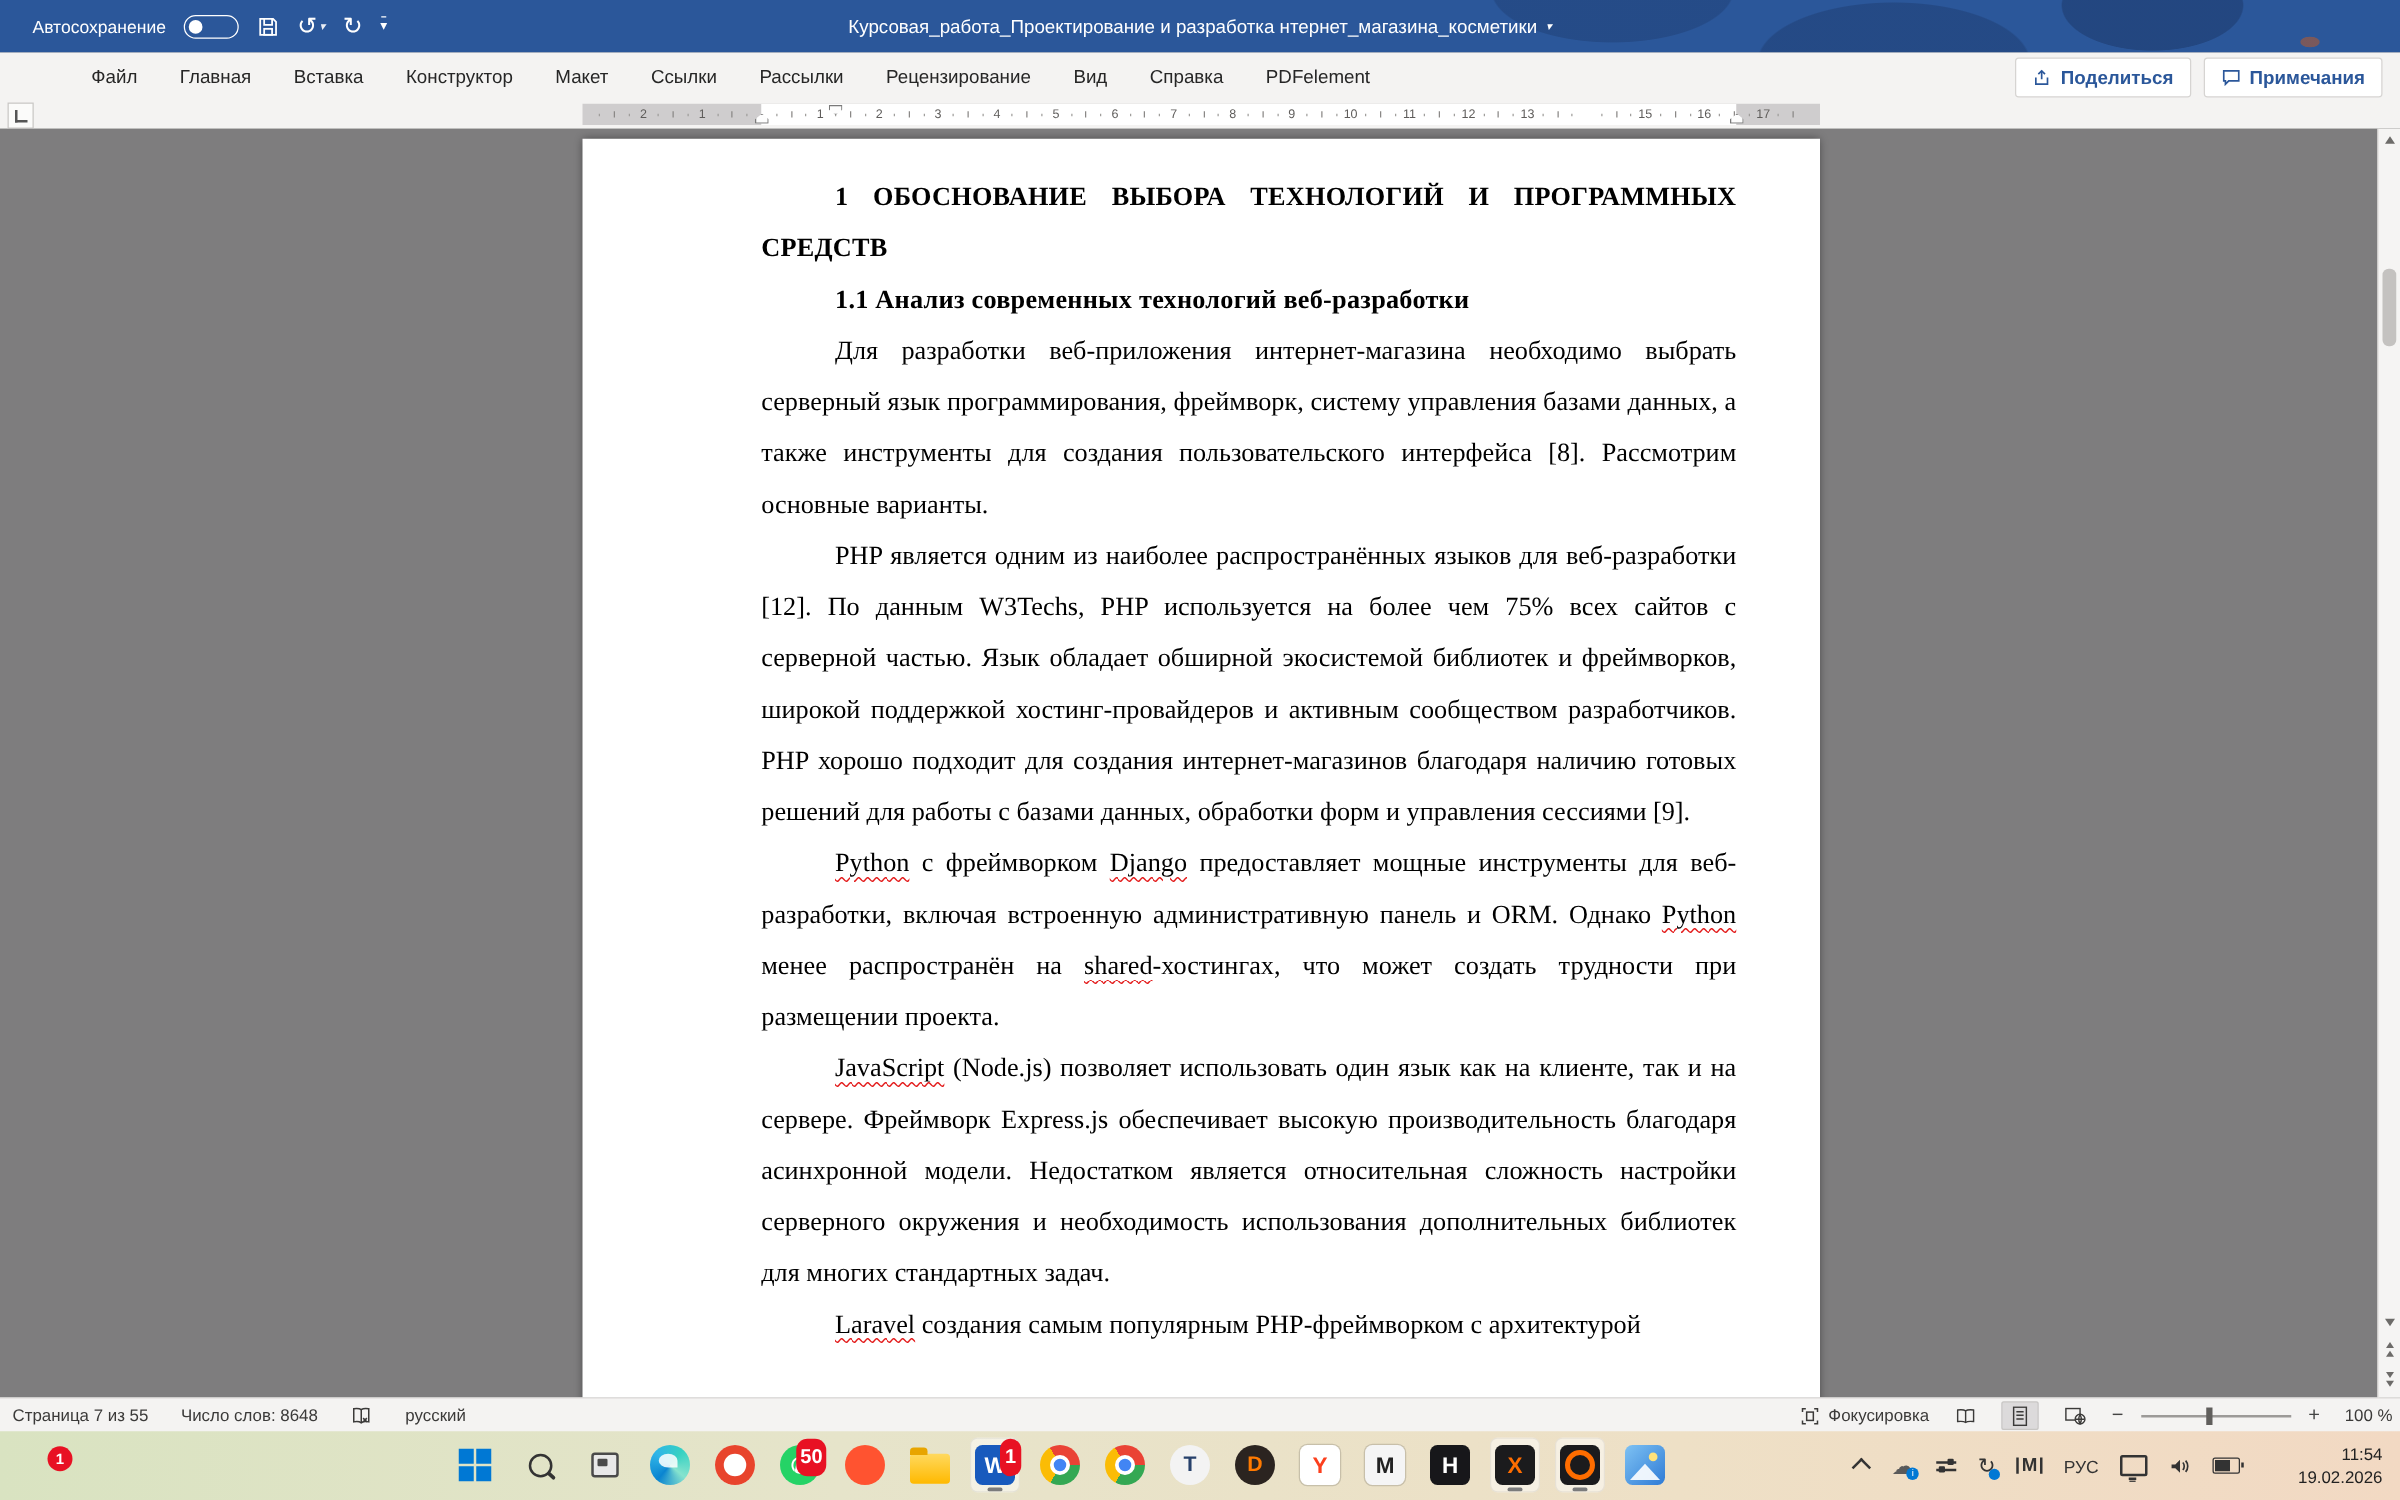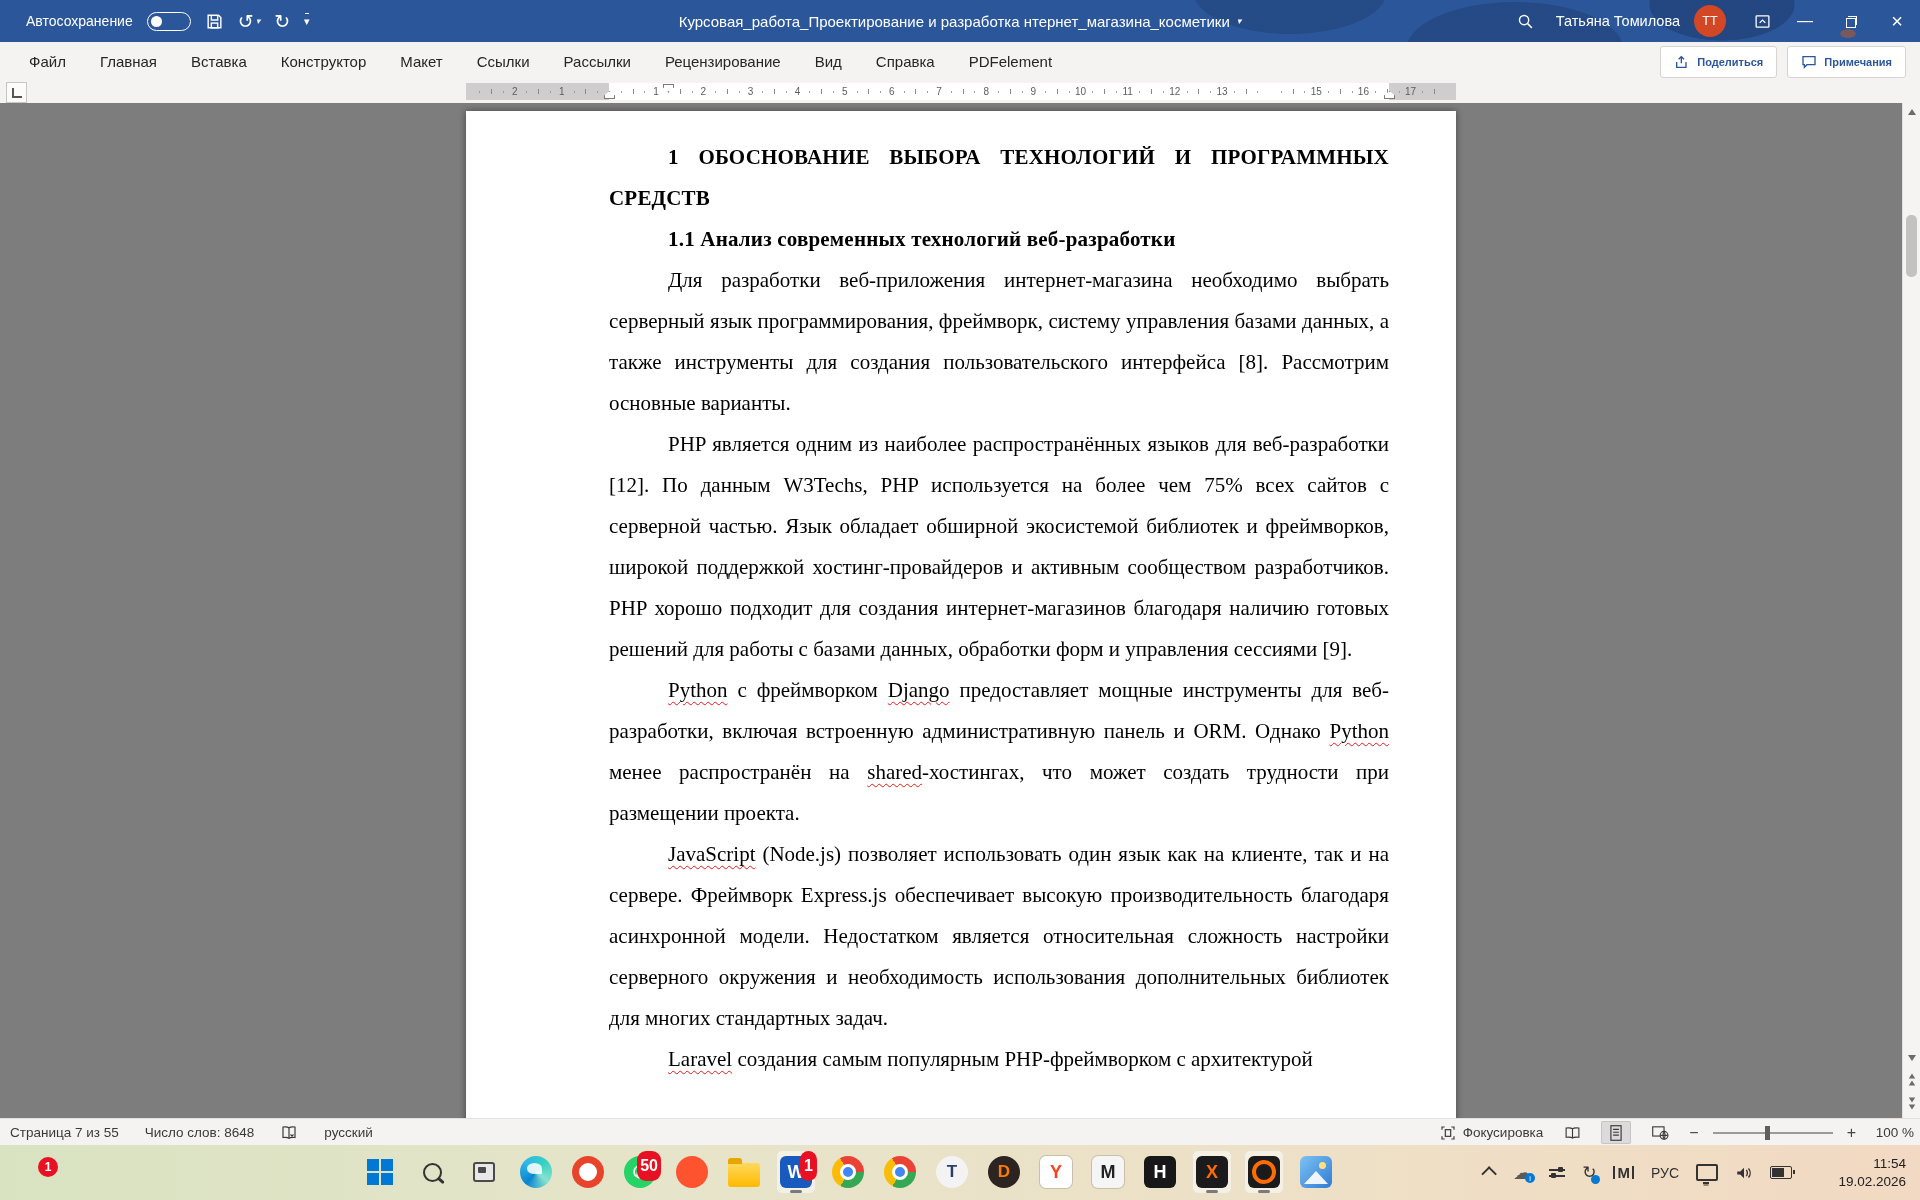--- a/index.html
+++ b/index.html
@@ -34,25 +34,25 @@
   .winctl{width:46px;height:42px;display:flex;align-items:center;justify-content:center;font-size:16px;}
   .ribbonopts{width:40px;height:42px;display:flex;align-items:center;justify-content:center;}
   .restore-glyph{position:relative;width:11px;height:11px;}
   .restore-glyph i{position:absolute;border:1.2px solid #fff;width:8px;height:8px;display:block;}
   .restore-glyph i:first-child{left:2.5px;top:0;border-bottom:none;border-left:none;}
   .restore-glyph i:last-child{left:0;top:2.5px;background:var(--titlebar-bg,#2b579a);}
 
   
   .tabsrow{position:absolute;left:0;top:42px;width:1920px;height:38px;background:#f4f3f2;border-bottom:1px solid #e3e1df;
            display:flex;align-items:center;}
-  .tabs{display:flex;align-items:center;padding-left:14px;gap:4px;}
+  .tabs{display:flex;align-items:center;padding-left:14px;gap:4px;margin-left:44px;}
   .tab{font-size:15px;color:#262626;padding:7px 15px;white-space:nowrap;}
   .ribbon-buttons{position:absolute;right:14px;top:4px;display:flex;gap:10px;}
   .rbtn{height:30px;background:#fff;border:1px solid #d6d4d2;border-radius:3px;display:flex;align-items:center;gap:7px;
-        padding:0 13px;color:var(--accent,#2b579a);font-size:11px;font-weight:700;}
+        padding:0 13px;color:var(--accent,#2b579a);font-size:15px;font-weight:700;}
   .rbtn svg{display:block;}
 
   
   .rulerrow{position:absolute;left:0;top:80px;width:1920px;height:23px;background:#f4f3f2;}
   .tabsel{position:absolute;left:6px;top:2px;width:19px;height:19px;background:#fbfbfa;border:1px solid #c8c6c4;
           display:flex;align-items:center;justify-content:center;}
   .tabsel i{width:8px;height:8px;border-left:2px solid #555;border-bottom:2px solid #555;display:block;}
   .ruler{position:absolute;left:466px;top:3px;width:990px;height:17px;background:#cfcdce;overflow:hidden;}
   .ruler .white{position:absolute;left:143px;top:0;width:780px;height:17px;background:#fff;}
   .rmark{position:absolute;top:0;height:17px;font-size:10px;color:#5f5d5b;display:flex;align-items:center;justify-content:center;width:14px;margin-left:-7px;}
@@ -168,44 +168,20 @@
             <rect x="8" y="14" width="8" height="6"></rect>
         </svg>
       </span>
       <span class="qat">↺<i class="mini-chev">▾</i></span>
       <span class="qat">↻</span>
       <span class="qat qat-custom">▾</span>
     </div>
     <div class="tb-title">
       <span>Курсовая_работа_Проектирование и разработка нтернет_магазина_косметики</span>
         <i class="chev">▾</i>
-    </div>
-    <div class="tb-right">
-      <span class="winctl" style="width:40px;">
-        <svg width="17" height="17" viewBox="0 0 24 24" fill="none" stroke="#fff" stroke-width="2">
-          <circle cx="10" cy="10" r="6.5"></circle>
-            <path d="M15 15l6 6"></path>
-        </svg>
-      </span>
-      <span class="tb-user">Татьяна Томилова</span>
-      <span class="avatar">ТТ</span>
-      <span class="ribbonopts">
-        <svg width="17" height="17" viewBox="0 0 24 24" fill="none" stroke="#fff" stroke-width="1.8">
-          <rect x="3" y="4" width="18" height="16" rx="1"></rect>
-            <path d="M8 14l4-4 4 4"></path>
-        </svg>
-      </span>
-      <span class="winctl">—</span>
-      <span class="winctl">
-          <span class="restore-glyph">
-            <i></i>
-            <i></i>
-          </span>
-        </span>
-      <span class="winctl" style="font-size:20px;">×</span>
     </div>
   </div>
 
   <div class="tabsrow">
     <div class="tabs" id="tabs">
         <span class="tab">Файл</span>
         <span class="tab">Главная</span>
         <span class="tab">Вставка</span>
         <span class="tab">Конструктор</span>
         <span class="tab">Макет</span>

